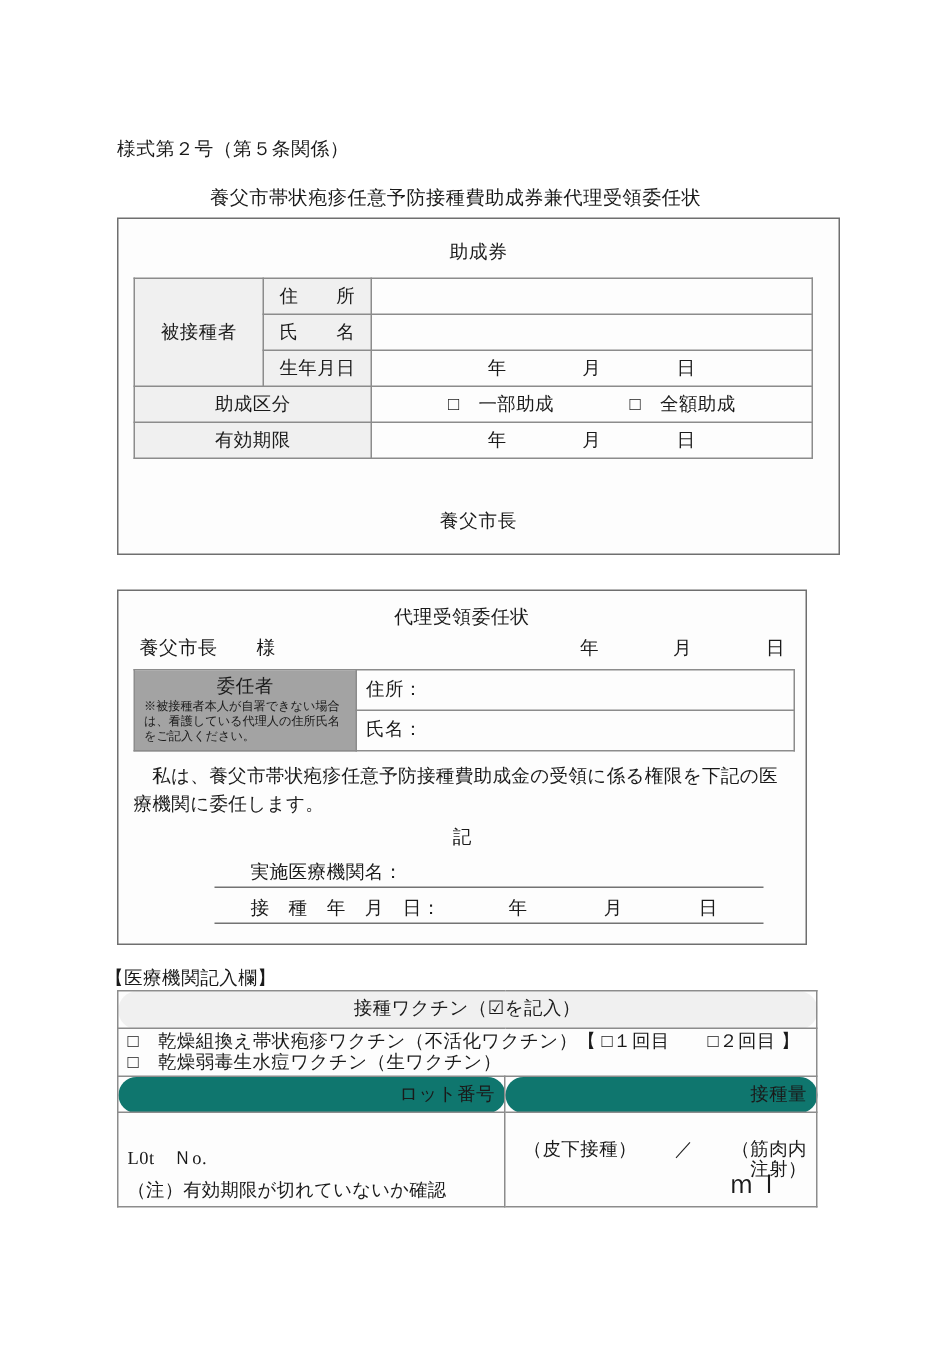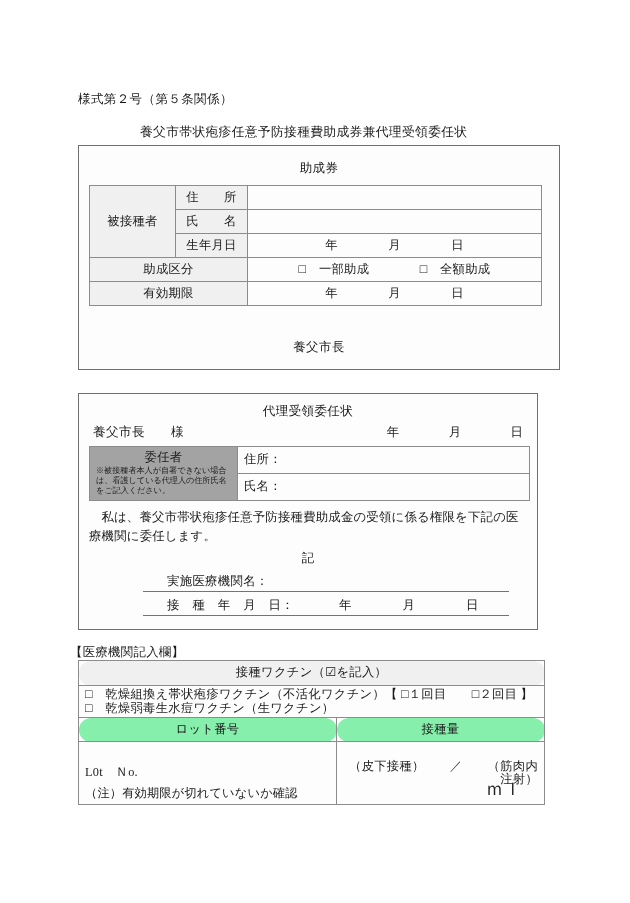--- a/index.html
+++ b/index.html
@@ -176,22 +176,22 @@
     height: 20px;
     font-size: 12.3px;
   }
   td.vaccine-list {
     font-size: 12.2px;
     line-height: 1.42;
     padding: 3px 6px 4px 6px;
     letter-spacing: 0.2px;
   }
   td.col-head {
-    background: #86efac;
-    text-align: center;
+    background: #0f766e;
+    text-align: right;
     height: 19px;
     font-size: 12.2px;
   }
   td.lot-cell {
     height: 58px;
     vertical-align: top;
     font-size: 12.2px;
     padding-top: 4px;
     position: relative;
   }

